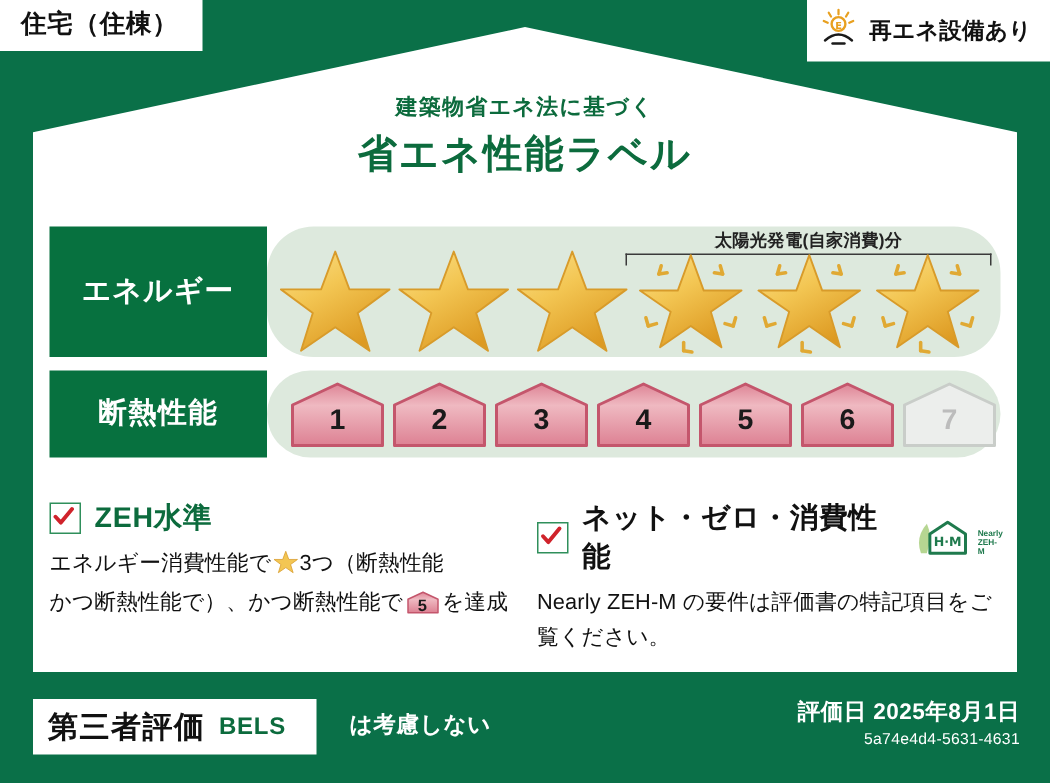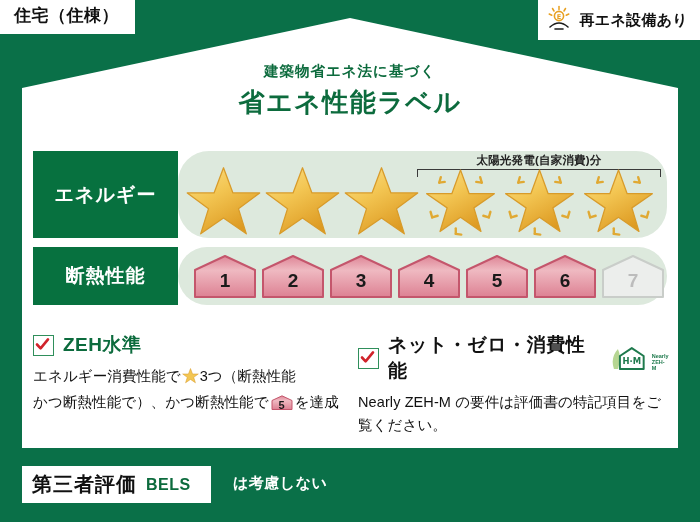--- a/index.html
+++ b/index.html
@@ -374,15 +374,22 @@
       <div class="note-body">Nearly ZEH-M の要件は評価書の特記項目をご覧ください。</div>
     </div>
   </div>
 
   <div class="footer">
     <div class="bels-plate">
       <span class="bels-jp">第三者評価</span>
       <span class="bels-en">BELS</span>
     </div>
     <div class="builder">は考慮しない</div>
+    <div class="foot-right">
+      <div class="foot-date">
+        <span>評価日</span>
+        <span>2025年8月1日</span>
+      </div>
+      <div class="foot-id">5a74e4d4-5631-4631</div>
+    </div>
   </div>
 
 </div>
 
 </body></html>

